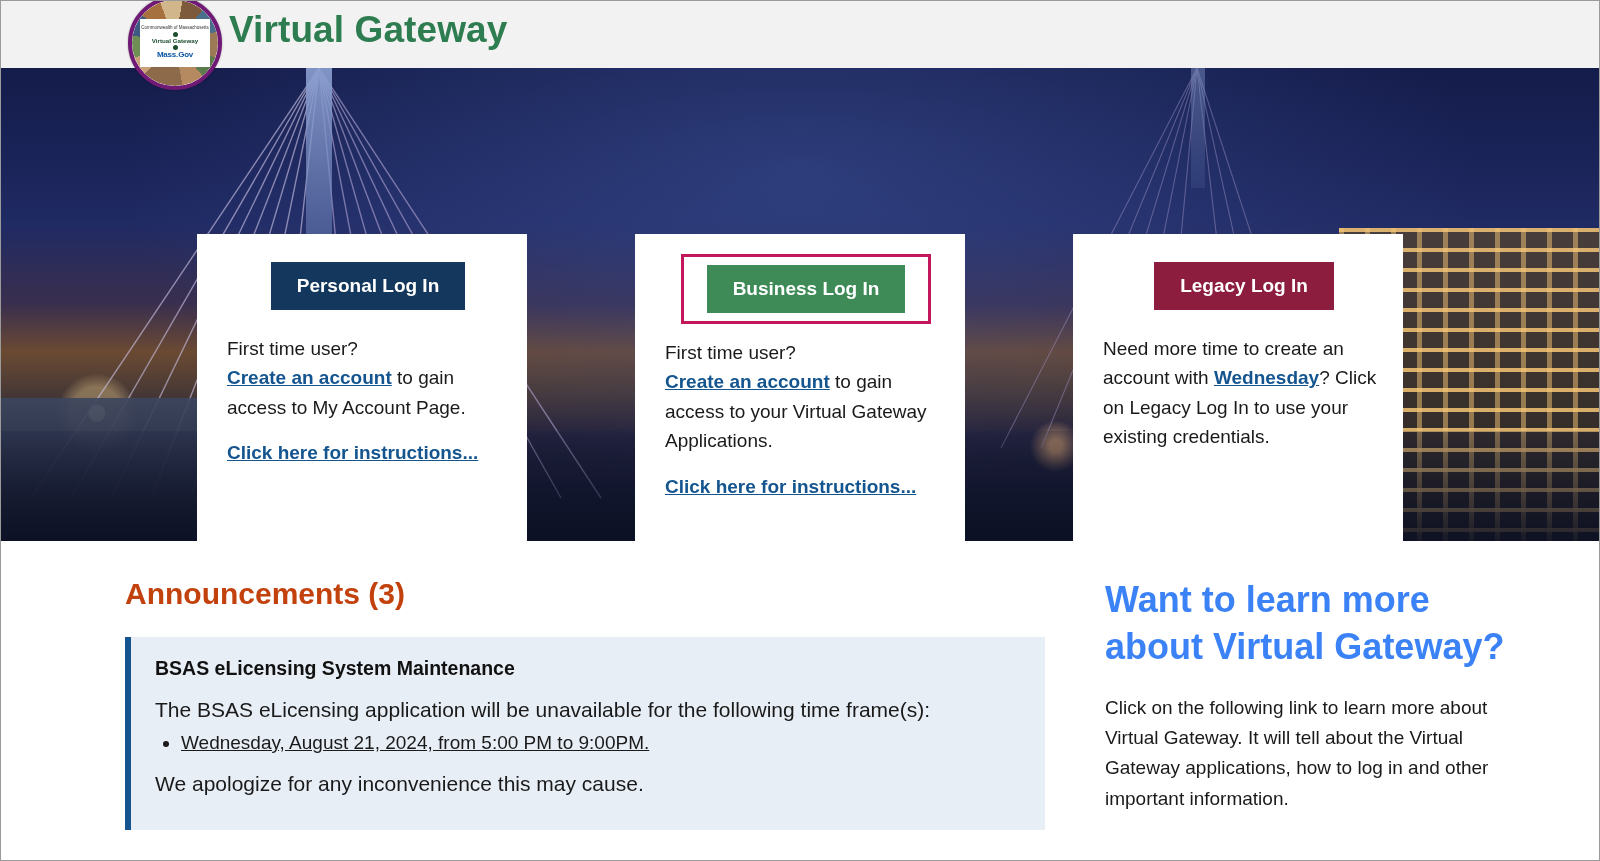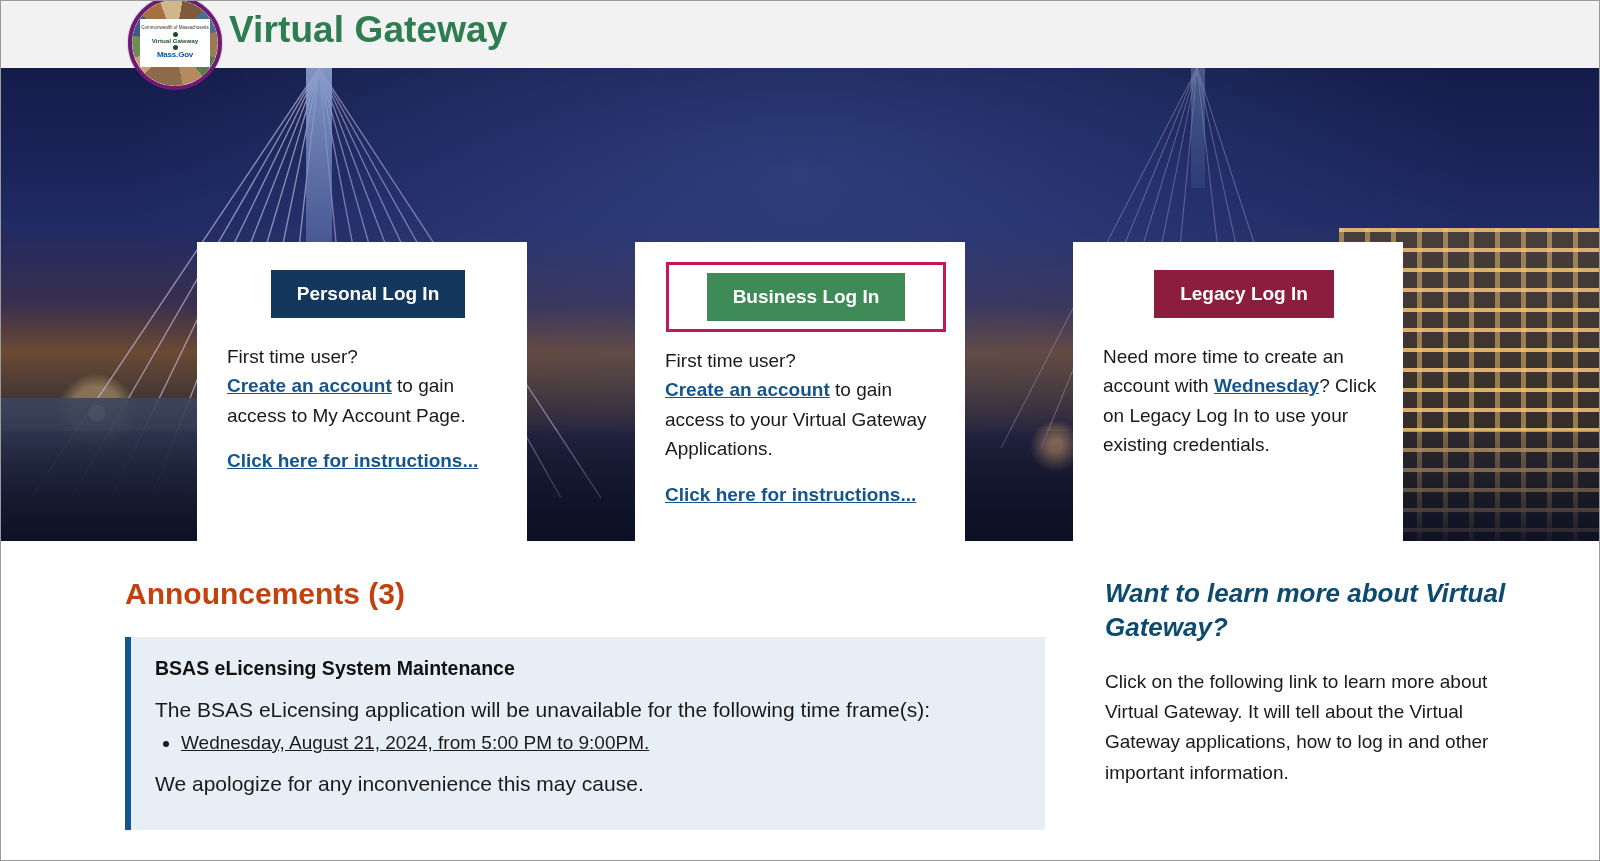--- a/index.html
+++ b/index.html
@@ -178,21 +178,20 @@
     justify-content: center;
     gap: 108px;
   }
   .card {
     background: #ffffff;
     width: 330px;
     padding: 28px 18px 30px 30px;
     font-size: 19px;
     color: #1a1a1a;
     line-height: 1.55;
-    margin-top: 8px;
   }
   .card.personal { height: 327px; }
   .card.business { height: 327px; padding-top: 20px; }
   .card.legacy   { height: 327px; }
   .btn {
     display: block;
     margin: 0 auto 24px auto;
     border: none;
     color: #ffffff;
     font-size: 19px;
@@ -201,21 +200,21 @@
     cursor: pointer;
     font-family: "Liberation Sans", sans-serif;
   }
   .btn-personal { background: #14375e; }
   .btn-business { background: #3e8b58; }
   .btn-legacy   { background: #8c1d3f; }
   .focus-ring {
     border: 3px solid #c2185b;
     padding: 8px;
     margin: 0 auto 14px auto;
-    width: 280px;
+    width: 250px;
   }
   .focus-ring .btn { margin-bottom: 0; }
   .card a {
     color: #14558f;
     font-weight: bold;
     text-decoration: underline;
   }
   .card p { margin: 0 0 16px 0; }
   .card p.tight { margin-bottom: 0; }
 
@@ -246,25 +245,24 @@
   .ann-card h3 {
     margin: 0 0 18px 0;
     font-size: 19.5px;
     color: #111;
   }
   .ann-card p { margin: 0 0 10px 0; font-size: 21px; color: #1a1a1a; }
   .ann-card ul { margin: 6px 0 18px 0; padding-left: 26px; }
   .ann-card li { font-size: 19px; color: #1a1a1a; text-decoration: underline; }
   .learn { width: 430px; }
   .learn h2 {
-    font-size: 26px;
+    font-size: 36px;
     margin: 0 0 22px 0;
     line-height: 1.3;
-    color: #0c4a6e;
-    font-style: italic;
+    color: #3b82f6;
   }
   .learn p { font-size: 19px; line-height: 1.6; margin: 0; color:#1a1a1a; }
 </style>
 </head>
 <body>
 
 <div id="page">
 
 
   <div class="site-header">

